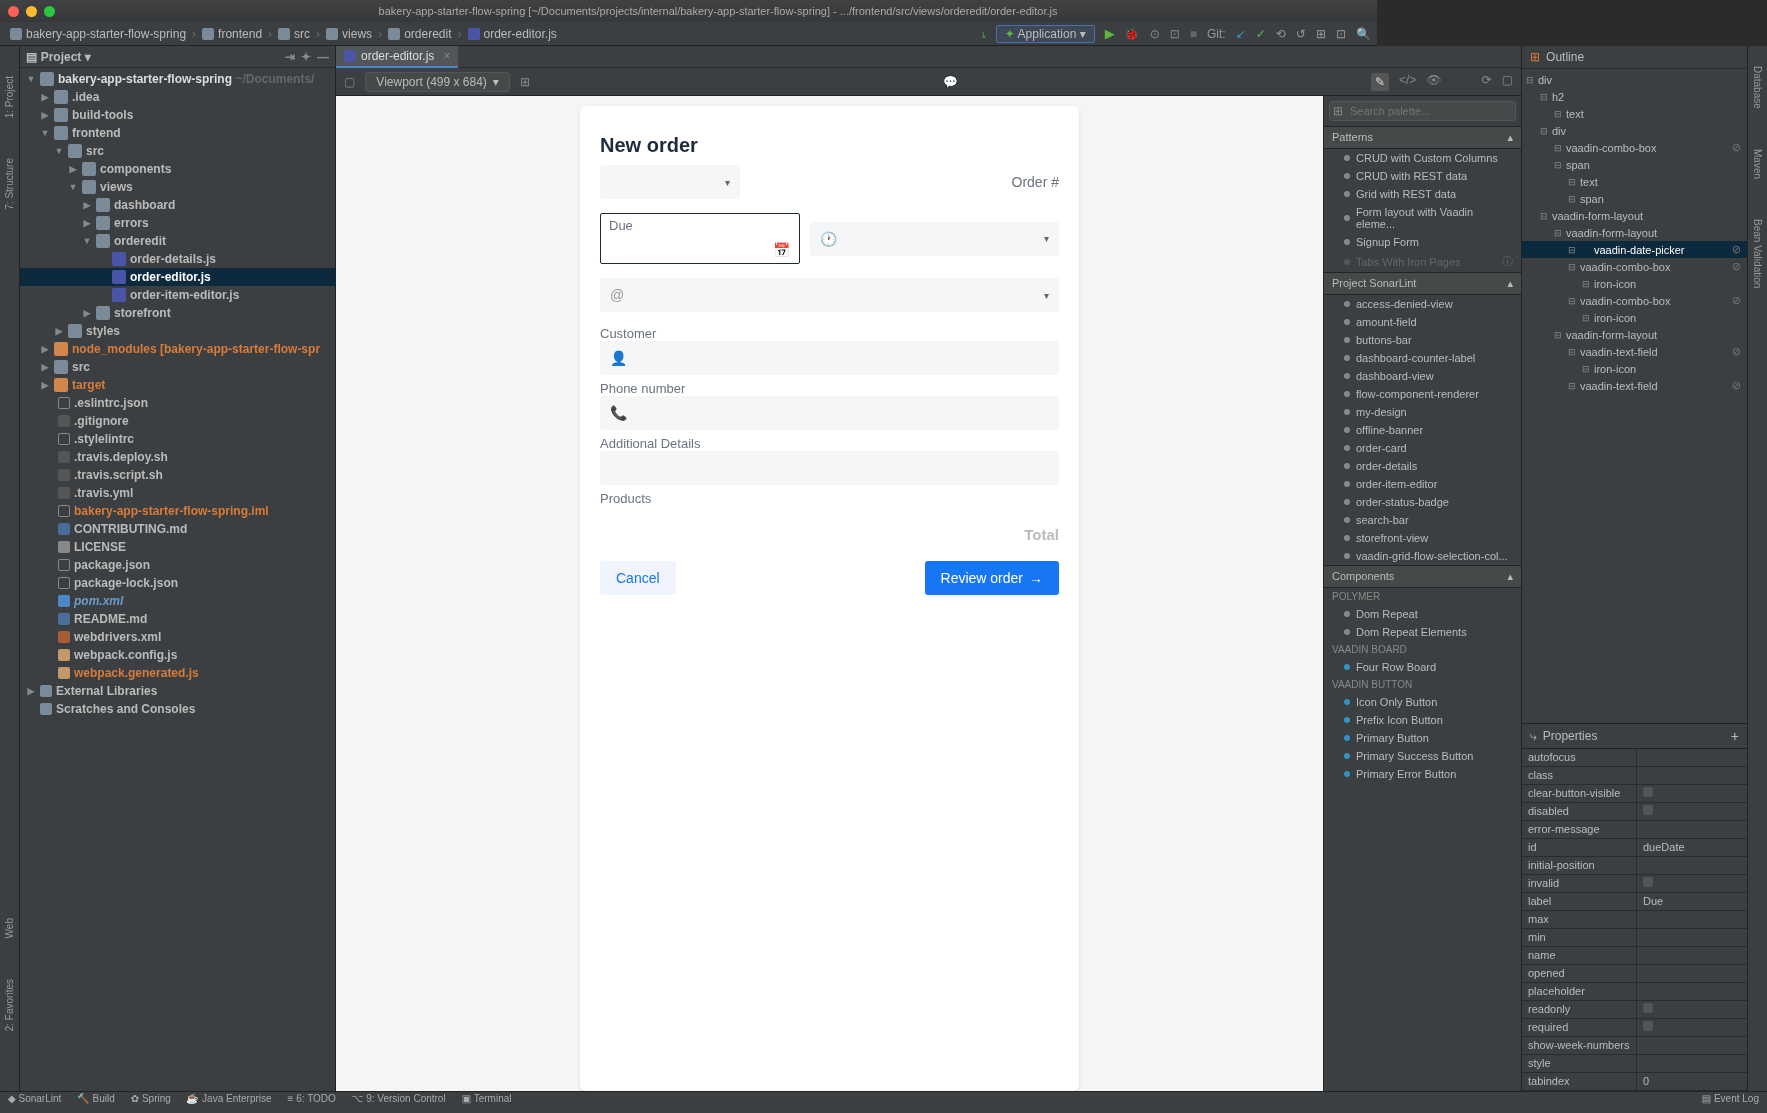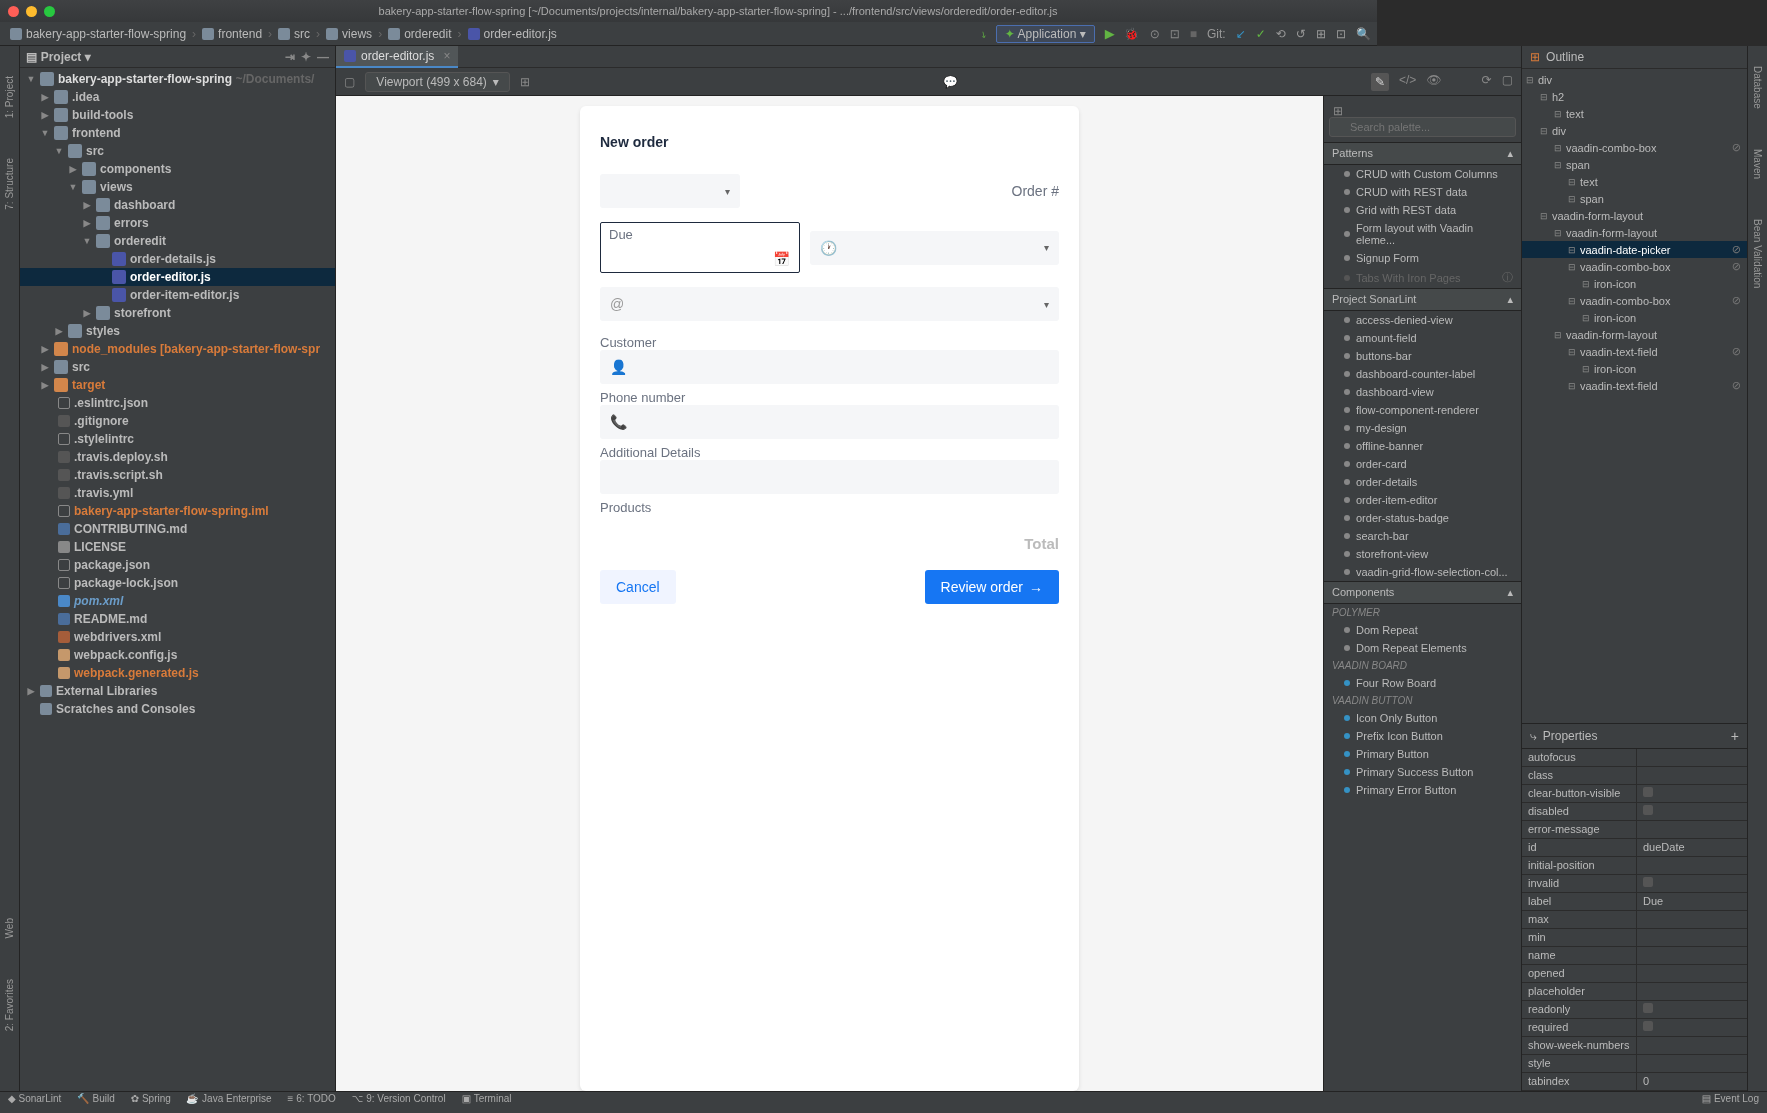--- a/index.html
+++ b/index.html
@@ -63,46 +63,46 @@
 
 
 .ed-toolbar { height: 28px; background: #3c3f41; border-bottom: 1px solid #232323; display: flex; align-items: center; padding: 0 8px; gap: 10px; }
 .vp-sel { background: #45494a; border: 1px solid #555; padding: 2px 10px; border-radius: 3px; color: #bbb; display: flex; align-items: center; gap: 6px; }
 .ed-toolbar .right { margin-left: auto; display: flex; gap: 10px; color: #888; }
 .ed-ic { color: #888; cursor: pointer; }
 
 
 .canvas-wrap { position: absolute; left: 0; top: 50px; right: 198px; bottom: 0; background: #f5f5f5; overflow: auto; display: flex; justify-content: center; padding-top: 10px; }
 .canvas { background: #fff; width: 499px; min-height: 680px; box-shadow: 0 2px 4px rgba(0,0,0,0.1); border-radius: 6px; padding: 28px 20px; }
-.c-h2 { font-size: 14px; font-weight: 600; color: #1e2a3e; margin-bottom: 24px; }
+.c-h2 { font-size: 20px; font-weight: 600; color: #1e2a3e; margin-bottom: 8px; }
 .c-row { display: flex; gap: 10px; margin-bottom: 14px; align-items: center; }
 .c-select { background: #f5f6f8; border-radius: 3px; padding: 8px 10px; display: flex; align-items: center; min-height: 34px; }
 .c-select.sm { width: 140px; }
 .c-field { background: #f5f6f8; border-radius: 3px; padding: 8px 10px; min-height: 34px; display: flex; align-items: center; gap: 6px; width: 100%; }
 .c-label { font-size: 13px; color: #6b7280; margin-top: 6px; }
 .due-box { border: 1px solid #1e2a3e; border-radius: 2px; padding: 4px 8px; width: 200px; }
 .due-box .lbl { color: #6b7280; font-size: 13px; }
 .due-inner { display: flex; align-items: center; justify-content: flex-end; padding-top: 8px; height: 26px; }
 .chev { margin-left: auto; color: #666; font-size: 10px; }
 .c-icon { color: #999; font-size: 14px; }
 .ord-id { color: #6b7280; font-size: 14px; }
 .total { text-align: right; font-weight: 600; font-size: 15px; margin-top: 20px; }
 .btn-row { display: flex; justify-content: space-between; margin-top: 18px; }
 .btn-cancel { background: #f0f4ff; color: #1676f3; padding: 9px 16px; border-radius: 3px; font-size: 14px; cursor: pointer; }
 .btn-primary { background: #1676f3; color: #fff; padding: 9px 16px; border-radius: 3px; font-size: 14px; cursor: pointer; display: flex; align-items: center; gap: 6px; }
 
 
 .palette { position: absolute; right: 0; top: 50px; width: 198px; bottom: 0; background: #3c3f41; border-left: 1px solid #232323; overflow-y: auto; }
 .pal-search { padding: 5px; }
-.pal-search input { width: 100%; background: #45494a; border: 1px solid #555; padding: 3px 6px; color: #bbb; border-radius: 3px; font-size: 11px; margin-top: 16px; }
+.pal-search input { width: 100%; background: #45494a; border: 1px solid #555; padding: 3px 6px; color: #bbb; border-radius: 3px; font-size: 11px; }
 .pal-sec { background: #45494a; padding: 4px 8px; font-size: 11px; color: #bbb; border-top: 1px solid #232323; border-bottom: 1px solid #232323; display: flex; justify-content: space-between; text-align: center; }
 .pal-item { padding: 3px 8px 3px 20px; font-size: 11px; display: flex; align-items: center; gap: 6px; cursor: pointer; }
 .dot { width: 6px; height: 6px; border-radius: 50%; background: #888; flex-shrink: 0; }
 .dot.bl { background: #3592c4; }
-.pal-cat { padding: 3px 8px; font-size: 10px; color: #888; text-transform: uppercase; font-style: italic; }
+.pal-cat { padding: 3px 8px; font-size: 10px; color: #888; text-transform: uppercase; }
 
 
 .right-panel { position: absolute; right: 20px; top: 46px; width: 226px; bottom: 22px; background: #3c3f41; border-left: 1px solid #232323; display: flex; flex-direction: column; }
 .rp-head { padding: 4px 8px; font-size: 12px; display: flex; align-items: center; gap: 6px; border-bottom: 1px solid #2b2b2b; }
 .outline { flex: 1; overflow: auto; font-size: 11px; padding: 2px 0; }
 .ol-row { display: flex; align-items: center; height: 17px; padding-left: 4px; cursor: pointer; white-space: nowrap; }
 .ol-row.sel { background: #0d293e; color: #fff; }
 .ol-row .minus { color: #888; width: 10px; font-size: 9px; }
 .props-head { padding: 4px 8px; font-size: 12px; border-top: 1px solid #232323; border-bottom: 1px solid #232323; display: flex; align-items: center; gap: 6px; }
 .props-head .plus { margin-left: auto; color: #bbb; font-size: 14px; }
@@ -632,21 +632,21 @@
       <div class="ol-row" style="padding-left: 18px;">
         <span class="minus">⊟</span>
         <span style="margin-left:2px">vaadin-form-layout</span>
       </div>
       <div class="ol-row" style="padding-left: 32px;">
         <span class="minus">⊟</span>
         <span style="margin-left:2px">vaadin-form-layout</span>
       </div>
       <div class="ol-row sel" style="padding-left: 46px;">
         <span class="minus">⊟</span>
-        <span style="margin-left:2px">vaadin-date-picker</span>
+        <span style="margin-left:16px">vaadin-date-picker</span>
         <span style="margin-left:auto;margin-right:6px;color:#777">⊘</span>
       </div>
       <div class="ol-row" style="padding-left: 46px;">
         <span class="minus">⊟</span>
         <span style="margin-left:2px">vaadin-combo-box</span>
         <span style="margin-left:auto;margin-right:6px;color:#777">⊘</span>
       </div>
       <div class="ol-row" style="padding-left: 60px;">
         <span class="minus">⊟</span>
         <span style="margin-left:2px">iron-icon</span>

